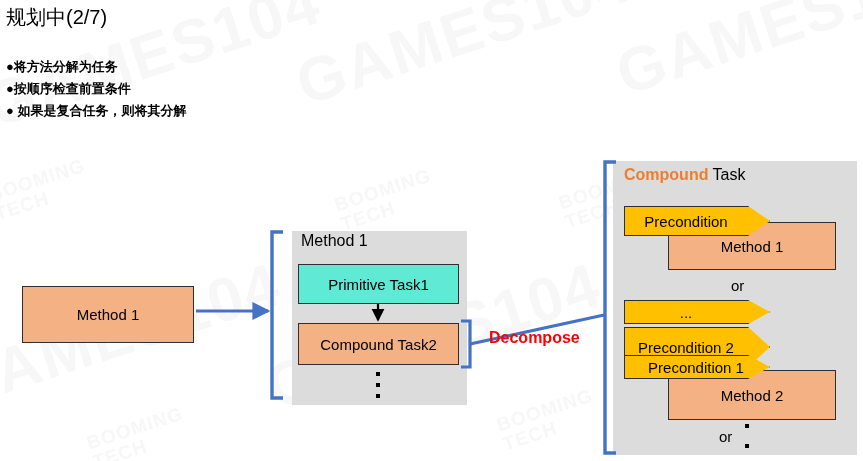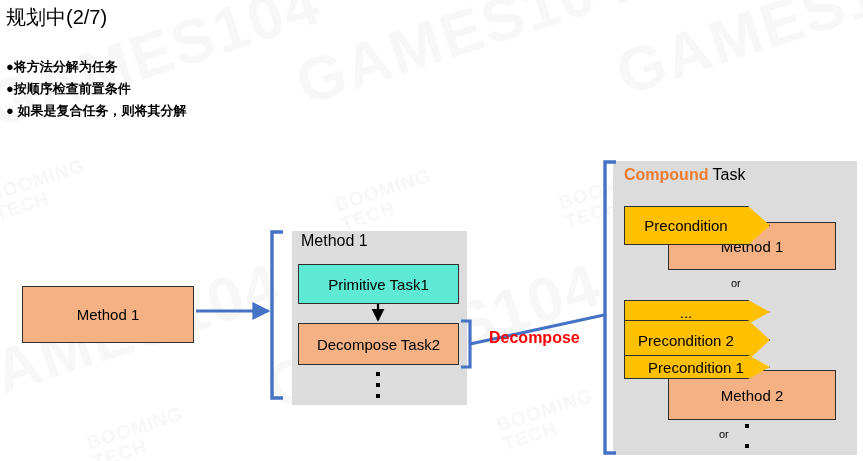--- a/index.html
+++ b/index.html
@@ -103,21 +103,21 @@
     padding-right: 22px;
   }
   .chev-inner {
     width: 100%;
     text-align: center;
     pointer-events: none;
   }
 
   .or-text {
     position: absolute;
-    font-size: 11px;
+    font-size: 15px;
     color: #000;
     z-index: 5;
     white-space: nowrap;
   }
   .vdots {
     position: absolute;
     z-index: 5;
     display: flex;
     flex-direction: column;
     align-items: center;
@@ -197,50 +197,50 @@
 
   <div class="panel" style="left:292px; top:231px; width:175px; height:174px;"></div>
 
   <div class="panel-label" style="left:301px; top:232px;">Method 1</div>
 
   <div class="box blue" style="left:298px; top:264px; width:161px; height:40px;">
     <span>Primitive Task1</span>
   </div>
 
   <div class="box salmon" style="left:298px; top:323px; width:161px; height:42px;">
-    <span>Decompose Task2</span>
+    <span>Compound Task2</span>
   </div>
 
   <div class="vdots" style="left:375px; top:372px; width:5px; height:26px;">
     <i></i>
     <i></i>
     <i></i>
   </div>
 
   <div class="panel" style="left:613px; top:161px; width:244px; height:294px;"></div>
 
   <div class="panel-label" style="left:624px; top:166px;">
     <span class="compound-word">Compound</span><span class="task-word"> Task</span>
   </div>
 
   <div class="box salmon" style="left:668px; top:222px; width:168px; height:48px; justify-content:center;">
     <span>Method 1</span>
   </div>
 
-  <div class="chev" style="left:624px; top:206px; width:146px; height:39px;">
+  <div class="chev" style="left:624px; top:206px; width:146px; height:30px;">
     <span class="chev-inner">Precondition</span>
   </div>
 
   <div class="or-text" style="left:731px; top:277px;">or</div>
 
   <div class="chev" style="left:624px; top:300px; width:146px; height:24px;">
     <span class="chev-inner">...</span>
   </div>
 
-  <div class="chev" style="left:624px; top:320px; width:146px; height:40px;">
+  <div class="chev" style="left:624px; top:327px; width:146px; height:40px;">
     <span class="chev-inner">Precondition 2</span>
   </div>
 
   <div class="box salmon" style="left:668px; top:370px; width:168px; height:50px;">
     <span>Method 2</span>
   </div>
 
   <div class="chev" style="left:624px; top:355px; width:146px; height:24px;padding-left:20px;">
     <span class="chev-inner">Precondition 1</span>
   </div>

